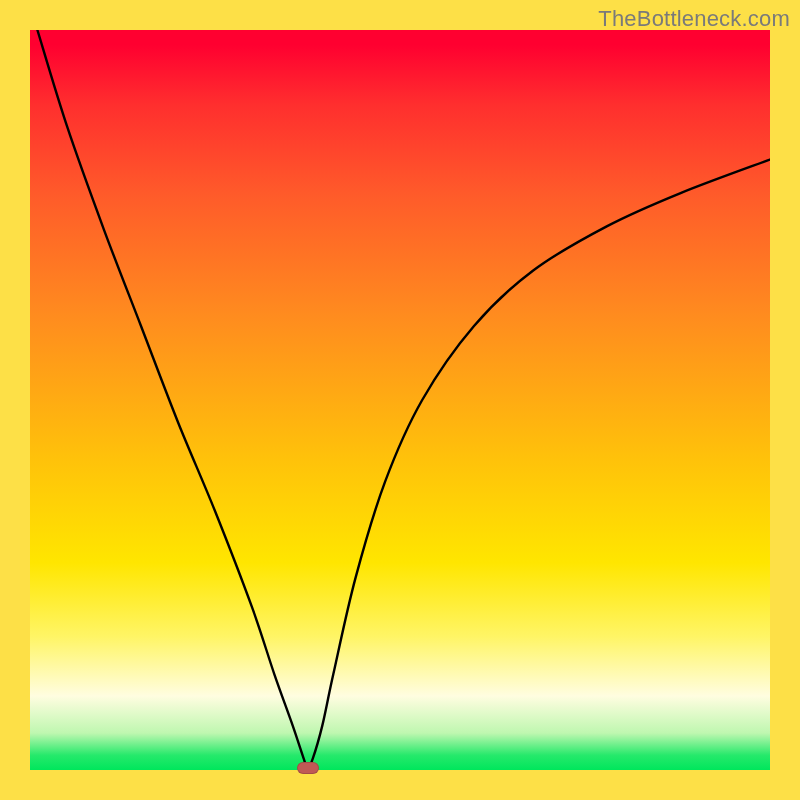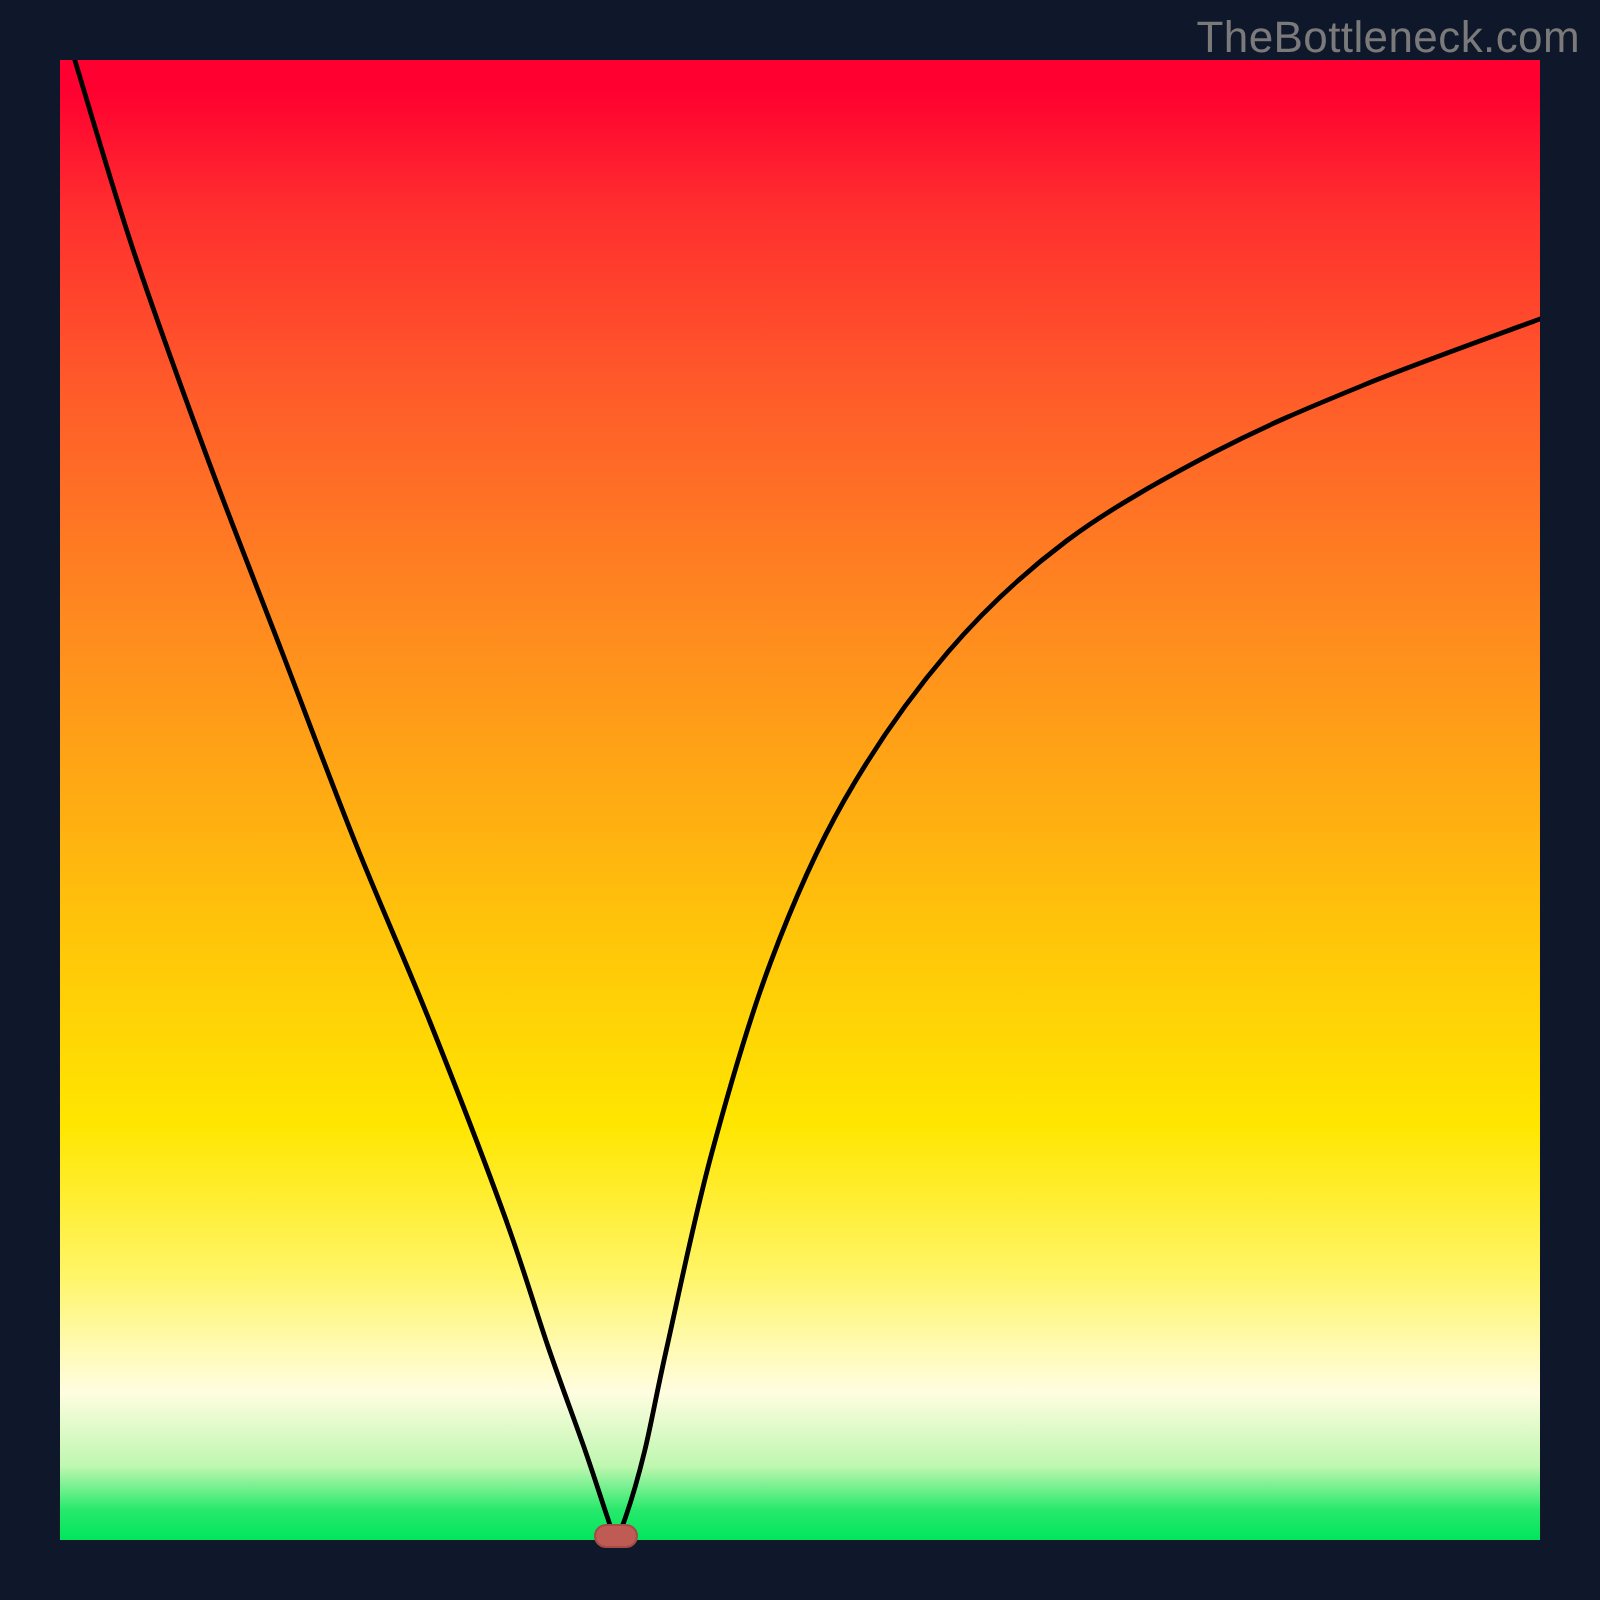--- a/index.html
+++ b/index.html
@@ -7,21 +7,21 @@
     padding: 0;
     width: 800px;
     height: 800px;
     overflow: hidden;
     font-family: Arial, Helvetica, sans-serif;
     background: #000;
   }
   .outer {
     width: 800px;
     height: 800px;
-    background: #0f172a;
+    background: #fde047;
     position: relative;
   }
   .plot {
     position: absolute;
     left: 30px;
     top: 30px;
     width: 740px;
     height: 740px;
     background: linear-gradient(
       to bottom,

